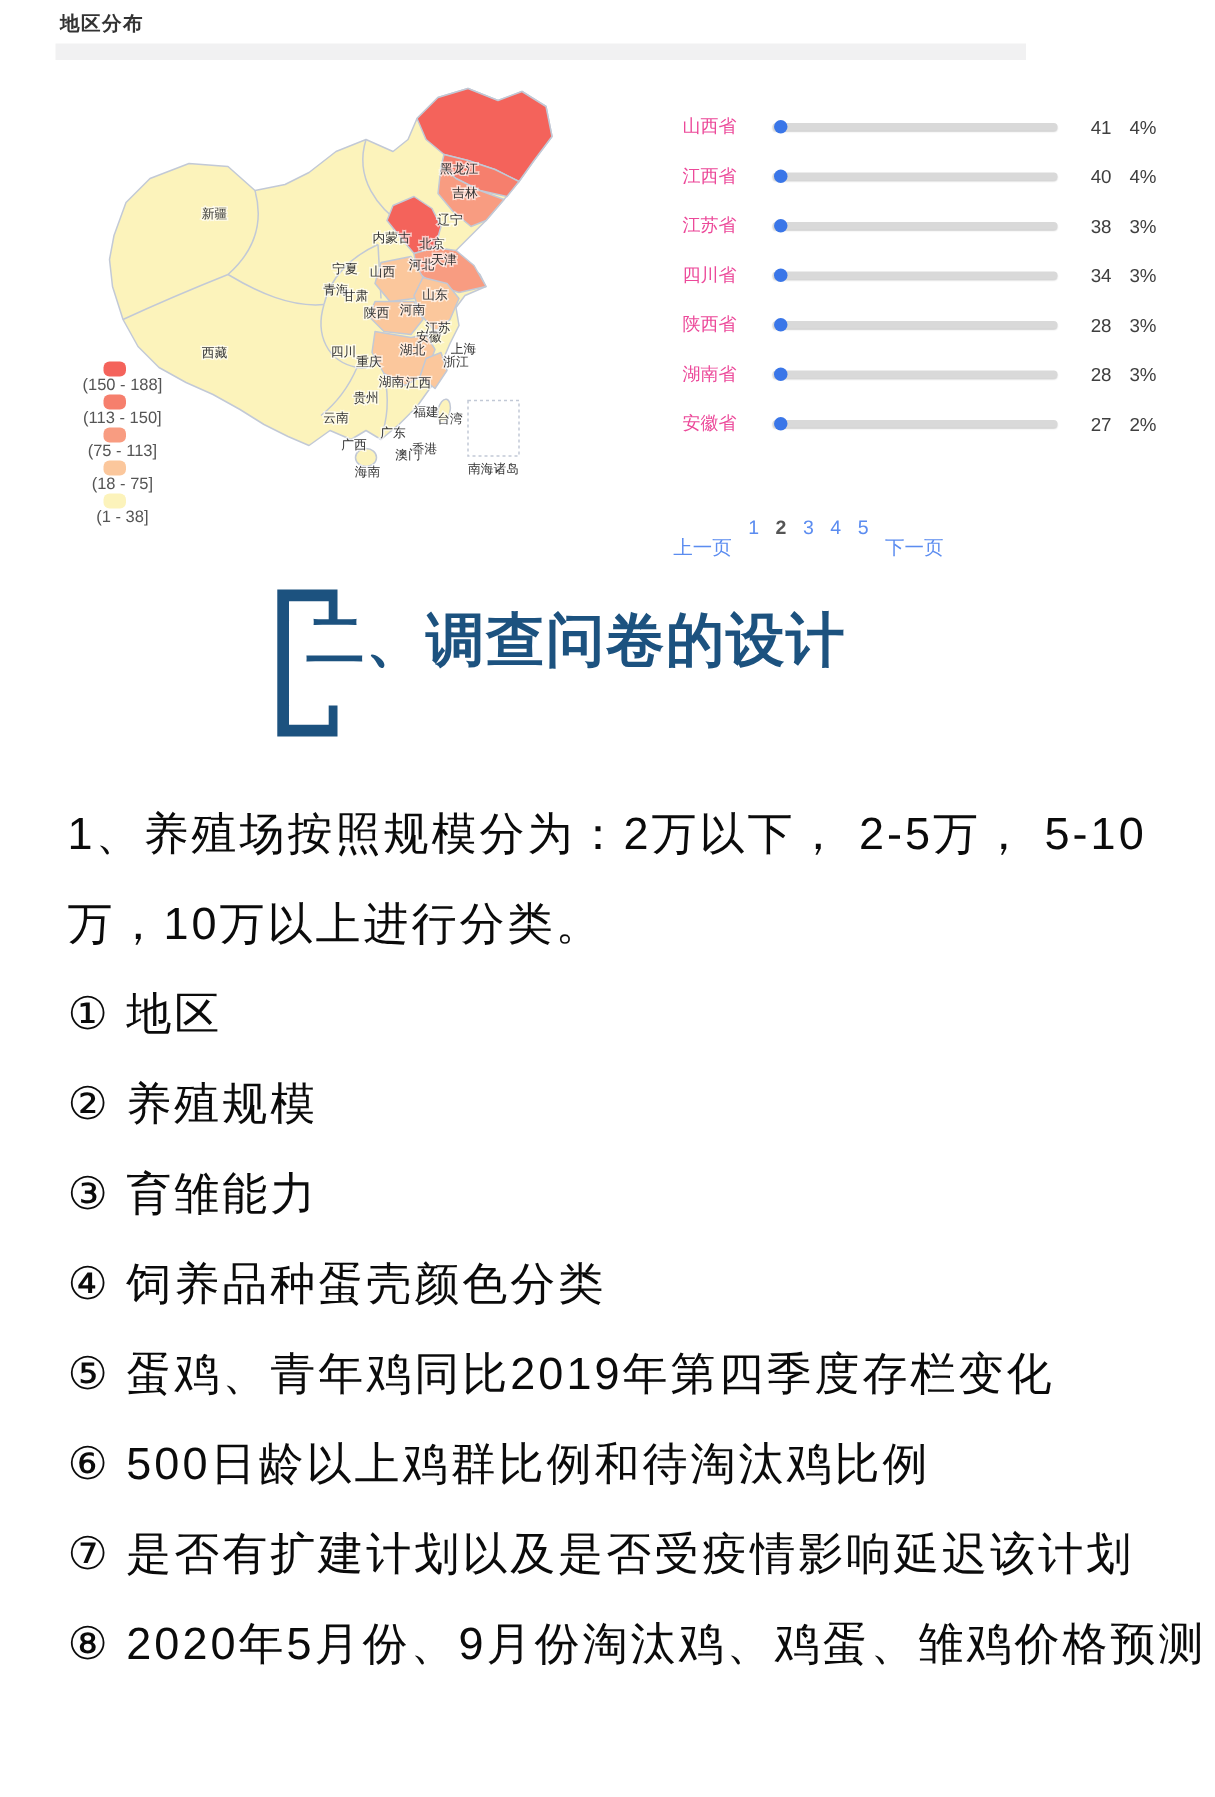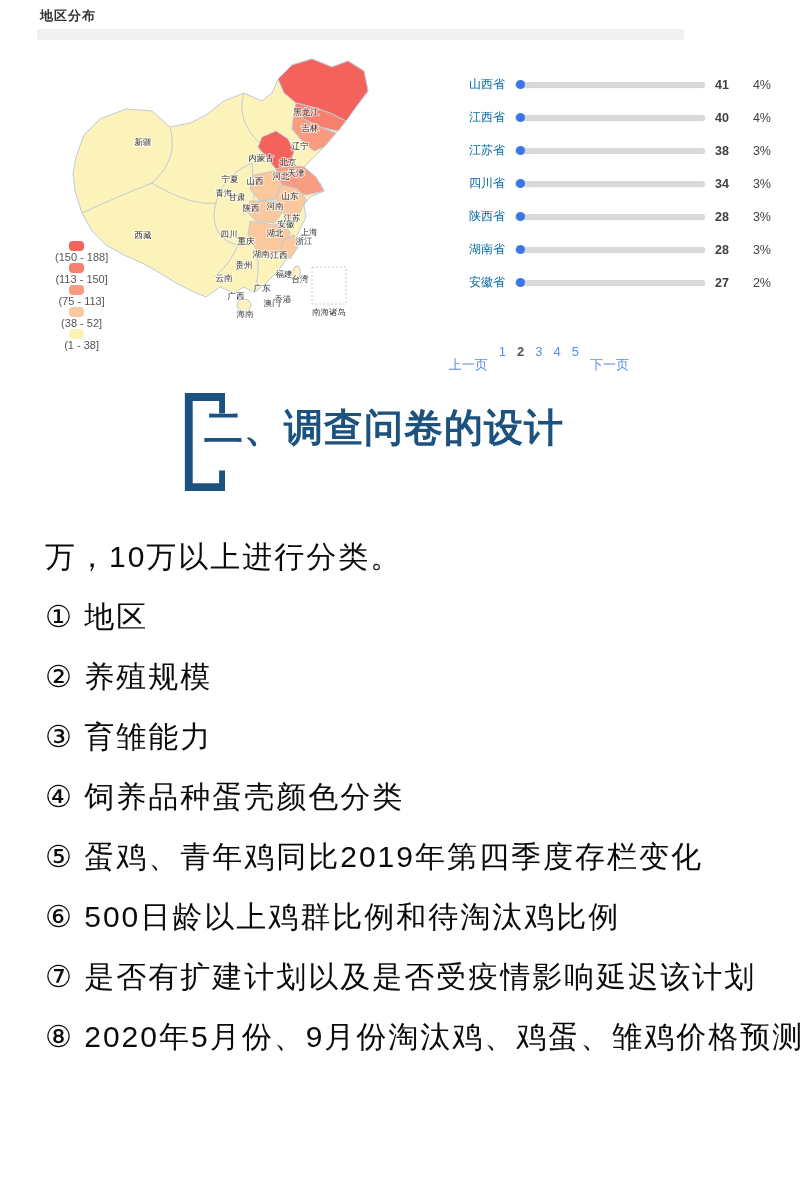--- a/index.html
+++ b/index.html
@@ -16,24 +16,24 @@
   .map-wrap svg { width:100%; height:100%; }
   .map-wrap text { font-size:8.5px; fill:#333; paint-order:stroke; stroke:rgba(255,255,255,.65); stroke-width:2px; font-family:"Liberation Sans","DejaVu Sans",sans-serif; }
 
   .legend { position:absolute; left:55px; top:241px; }
   .legend-item { display:flex; align-items:center; height:22px;flex-direction:column; }
   .legend-swatch { width:15px; height:14px; border-radius:4px; margin-right:10px; }
   .legend-label { font-size:11px; color:#555; }
 
   .ranking { position:absolute; left:455px; top:68px; width:320px; }
   .rank-row { display:flex; align-items:center; height:33px; }
-  .rank-name { width:50px; text-align:right; font-size:12px; color:#0369a1; margin-right:10px; white-space:nowrap; }
+  .rank-name { width:50px; text-align:left; font-size:12px; color:#ec4899; margin-right:10px; white-space:nowrap; }
   .rank-track { position:relative; width:190px; height:5px; border-radius:3px; background:var(--bar-gray,#d9d9d9); box-shadow:0 1px 1px rgba(0,0,0,.18); margin-right:10px; }
   .rank-dot { position:absolute; left:1px; top:-2px; width:9px; height:9px; border-radius:50%; background:var(--dot-blue,#3a76e8); }
-  .rank-val { width:26px; text-align:left; font-size:12.5px; color:#3f3f3f;font-weight:bold; }
+  .rank-val { width:26px; text-align:right; font-size:12.5px; color:#3f3f3f; }
   .rank-pct { width:30px; text-align:right; font-size:12.5px; color:#3f3f3f; }
 
   .pagination { position:absolute; right:55px; top:328px; display:flex; align-items:center; gap:11px; font-size:13px; }
   .pg-link { color:var(--link-blue,#5b8cf0); cursor:pointer;margin-top:28px; }
   .pg-page { color:var(--link-blue,#5b8cf0); cursor:pointer; }
   .pg-page.current { color:#555; font-weight:bold; }
 
   
   .heading { position:absolute; top:404px; left:0; width:768px; display:flex; justify-content:center; }
   .heading-inner { position:relative; }
@@ -140,21 +140,21 @@
         <div class="legend-item">
           <span class="legend-swatch" style="background: rgb(246, 127, 109);"></span>
           <span class="legend-label">(113 - 150]</span>
         </div>
         <div class="legend-item">
           <span class="legend-swatch" style="background: rgb(248, 156, 129);"></span>
           <span class="legend-label">(75 - 113]</span>
         </div>
         <div class="legend-item">
           <span class="legend-swatch" style="background: rgb(251, 199, 156);"></span>
-          <span class="legend-label">(38 - 52]</span>
+          <span class="legend-label">(18 - 75]</span>
         </div>
         <div class="legend-item">
           <span class="legend-swatch" style="background: rgb(252, 243, 187);"></span>
           <span class="legend-label">(1 - 38]</span>
         </div>
       </div>
 
     <div class="ranking" id="ranking">
         <div class="rank-row">
           <span class="rank-name">山西省</span>
@@ -230,20 +230,21 @@
   <div class="heading">
     <div class="heading-inner">
       <svg class="heading-bracket" viewBox="0 0 48 110">
         <path id="bracket-path" d="M46,26 L46,9 L11,9 L11,101 L46,101 L46,84" fill="none" stroke="#1c527f" stroke-width="8"></path>
       </svg>
       <div class="heading-text">二、调查问卷的设计</div>
     </div>
   </div>
 
   <div class="content" id="content">
+      <div class="line">1、养殖场按照规模分为：2万以下， 2-5万， 5-10</div>
       <div class="line">万，10万以上进行分类。</div>
       <div class="line">① 地区</div>
       <div class="line">② 养殖规模</div>
       <div class="line">③ 育雏能力</div>
       <div class="line">④ 饲养品种蛋壳颜色分类</div>
       <div class="line">⑤ 蛋鸡、青年鸡同比2019年第四季度存栏变化</div>
       <div class="line">⑥ 500日龄以上鸡群比例和待淘汰鸡比例</div>
       <div class="line">⑦ 是否有扩建计划以及是否受疫情影响延迟该计划</div>
       <div class="line">⑧ 2020年5月份、9月份淘汰鸡、鸡蛋、雏鸡价格预测</div>
     </div>

